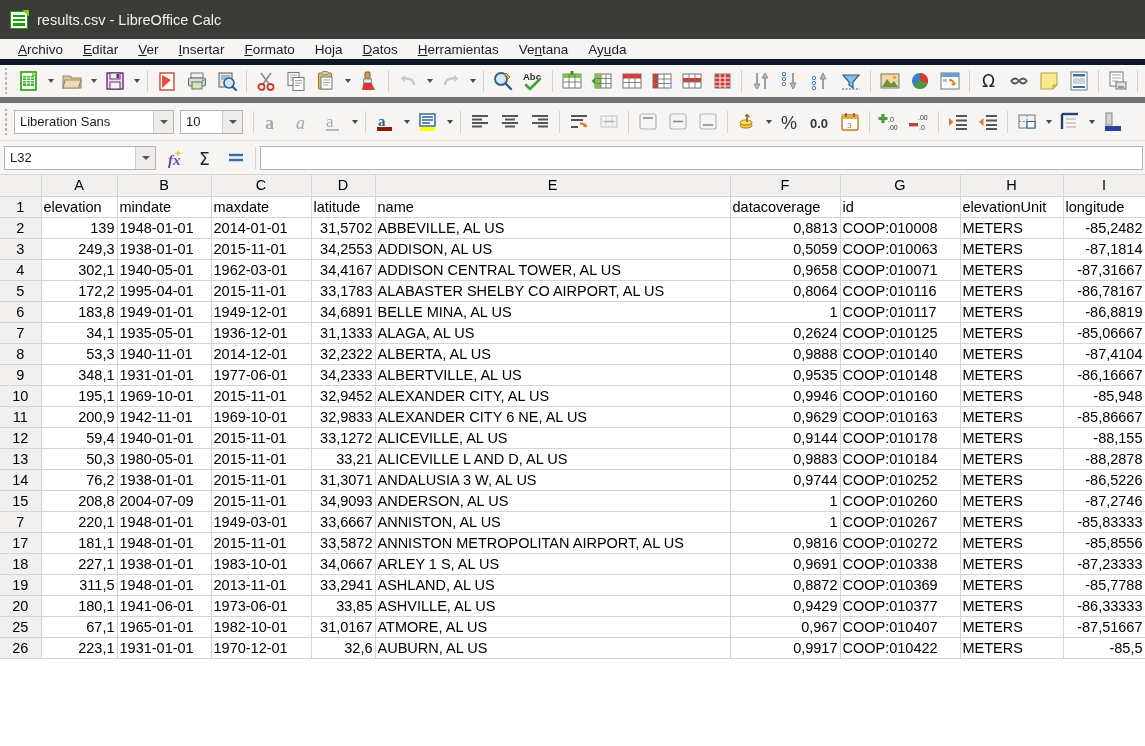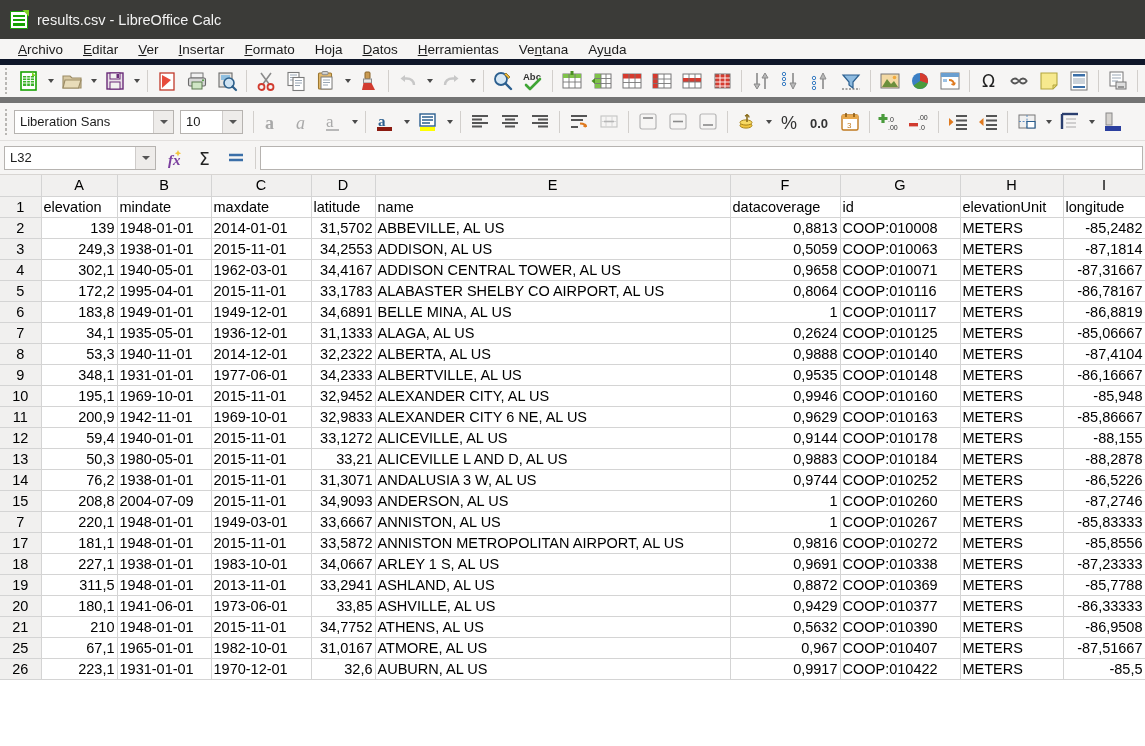--- a/index.html
+++ b/index.html
@@ -892,32 +892,20 @@
           <td class="colB txt">1941-06-01</td>
           <td class="colC txt">1973-06-01</td>
           <td class="colD num">33,85</td>
           <td class="colE txt">ASHVILLE, AL US</td>
           <td class="colF num">0,9429</td>
           <td class="colG txt">COOP:010377</td>
           <td class="colH txt">METERS</td>
           <td class="colI num">-86,33333</td>
         </tr>
         <tr>
-          <td class="rowhdr">21</td>
-          <td class="colA num">210</td>
-          <td class="colB txt">1948-01-01</td>
-          <td class="colC txt">2015-11-01</td>
-          <td class="colD num">34,7752</td>
-          <td class="colE txt">ATHENS, AL US</td>
-          <td class="colF num">0,5632</td>
-          <td class="colG txt">COOP:010390</td>
-          <td class="colH txt">METERS</td>
-          <td class="colI num">-86,9508</td>
-        </tr>
-        <tr>
           <td class="rowhdr">25</td>
           <td class="colA num">67,1</td>
           <td class="colB txt">1965-01-01</td>
           <td class="colC txt">1982-10-01</td>
           <td class="colD num">31,0167</td>
           <td class="colE txt">ATMORE, AL US</td>
           <td class="colF num">0,967</td>
           <td class="colG txt">COOP:010407</td>
           <td class="colH txt">METERS</td>
           <td class="colI num">-87,51667</td>

